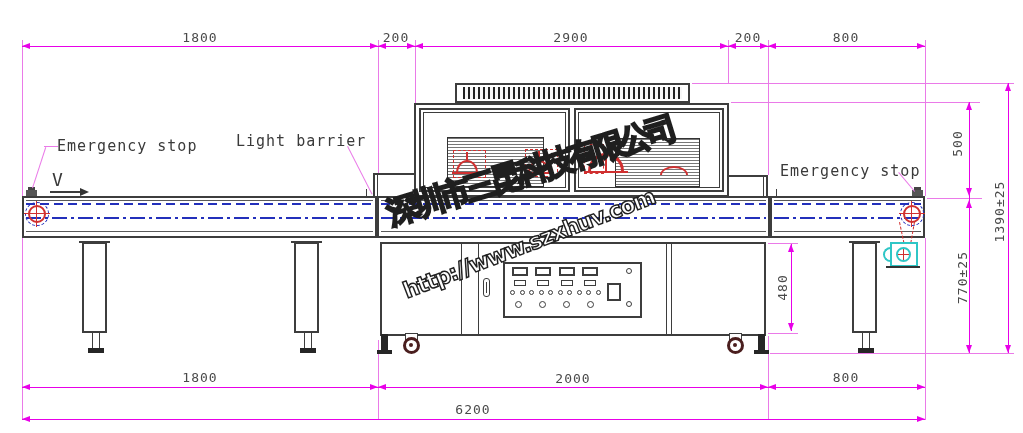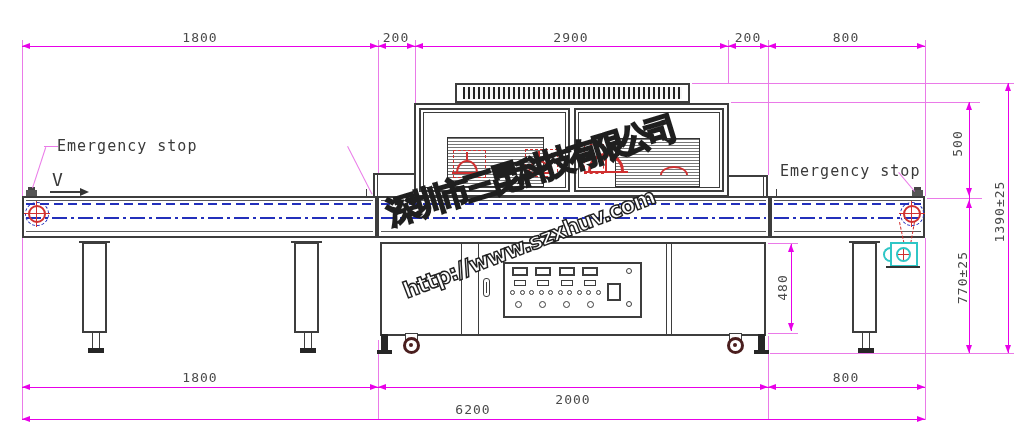--- a/index.html
+++ b/index.html
@@ -91,21 +91,21 @@
   <div class="tri td" style="left:1005px;top:345px"></div>
   <div class="tri tu" style="left:788px;top:244px"></div>
   <div class="tri td" style="left:788px;top:323px"></div>
 
   <div class="dimtxt" style="left:170px;top:30px;width:60px">1800</div>
   <div class="dimtxt" style="left:366px;top:30px;width:60px">200</div>
   <div class="dimtxt" style="left:541px;top:30px;width:60px">2900</div>
   <div class="dimtxt" style="left:718px;top:30px;width:60px">200</div>
   <div class="dimtxt" style="left:816px;top:30px;width:60px">800</div>
   <div class="dimtxt" style="left:170px;top:370px;width:60px">1800</div>
-  <div class="dimtxt" style="left:543px;top:392px;width:60px">2000</div>
+  <div class="dimtxt" style="left:543px;top:371px;width:60px">2000</div>
   <div class="dimtxt" style="left:816px;top:370px;width:60px">800</div>
   <div class="dimtxt" style="left:443px;top:402px;width:60px">6200</div>
   <div class="dimtxt vtxt" style="left:937px;top:136px;width:40px">500</div>
   <div class="dimtxt vtxt" style="left:932px;top:270px;width:60px">770±25</div>
   <div class="dimtxt vtxt" style="left:964px;top:204px;width:70px">1390±25</div>
   <div class="dimtxt vtxt" style="left:762px;top:280px;width:40px">480</div>
 
   <div class="box" style="left:22px;top:196px;width:355px;height:42px">
     <div class="ml2" style="left:2px;right:2px;top:2px;height:1px"></div>
     <div class="beltdash" style="top:5px"></div>
@@ -246,20 +246,21 @@
   <div class="a" style="left:914px;top:187px;width:7px;height:3px;background:#444"></div>
   <div class="a" style="left:912px;top:190px;width:11px;height:6px;background:#555"></div>
 
   <div class="lbl" style="left:52px;top:169px;font-size:18px">V</div>
   <div class="ml" style="left:50px;top:191px;width:30px;height:2px"></div>
   <div class="tri" style="left:80px;top:188px;border-top:4px solid transparent;border-bottom:4px solid transparent;border-left:9px solid #333"></div>
 
   <div class="lbl" style="left:57px;top:137px">Emergency stop</div>
   <div class="ldr" style="left:44px;top:146px;width:14px"></div>
   <div class="ldr" style="left:32px;top:188px;width:43px;transform:rotate(-72deg)"></div>
+  <div class="lbl" style="left:236px;top:132px">Light barrier</div>
   <div class="ldr" style="left:348px;top:146px;width:54px;transform:rotate(63deg)"></div>
   <div class="lbl" style="left:780px;top:162px">Emergency stop</div>
   <div class="ldr" style="left:899px;top:172px;width:25px;transform:rotate(50deg)"></div>
 
   <div class="wm" style="left:388px;top:193px;font-size:32px;letter-spacing:-5px;transform:rotate(-17deg)">深圳市三昆科技有限公司</div>
   <div class="wm" style="left:404px;top:279px;font-size:22px;letter-spacing:-1px;-webkit-text-stroke:1.5px #1f1f1f;transform:rotate(-21deg)">http://www.szxhuv.com</div>
 
 </div>
 
 </body></html>

